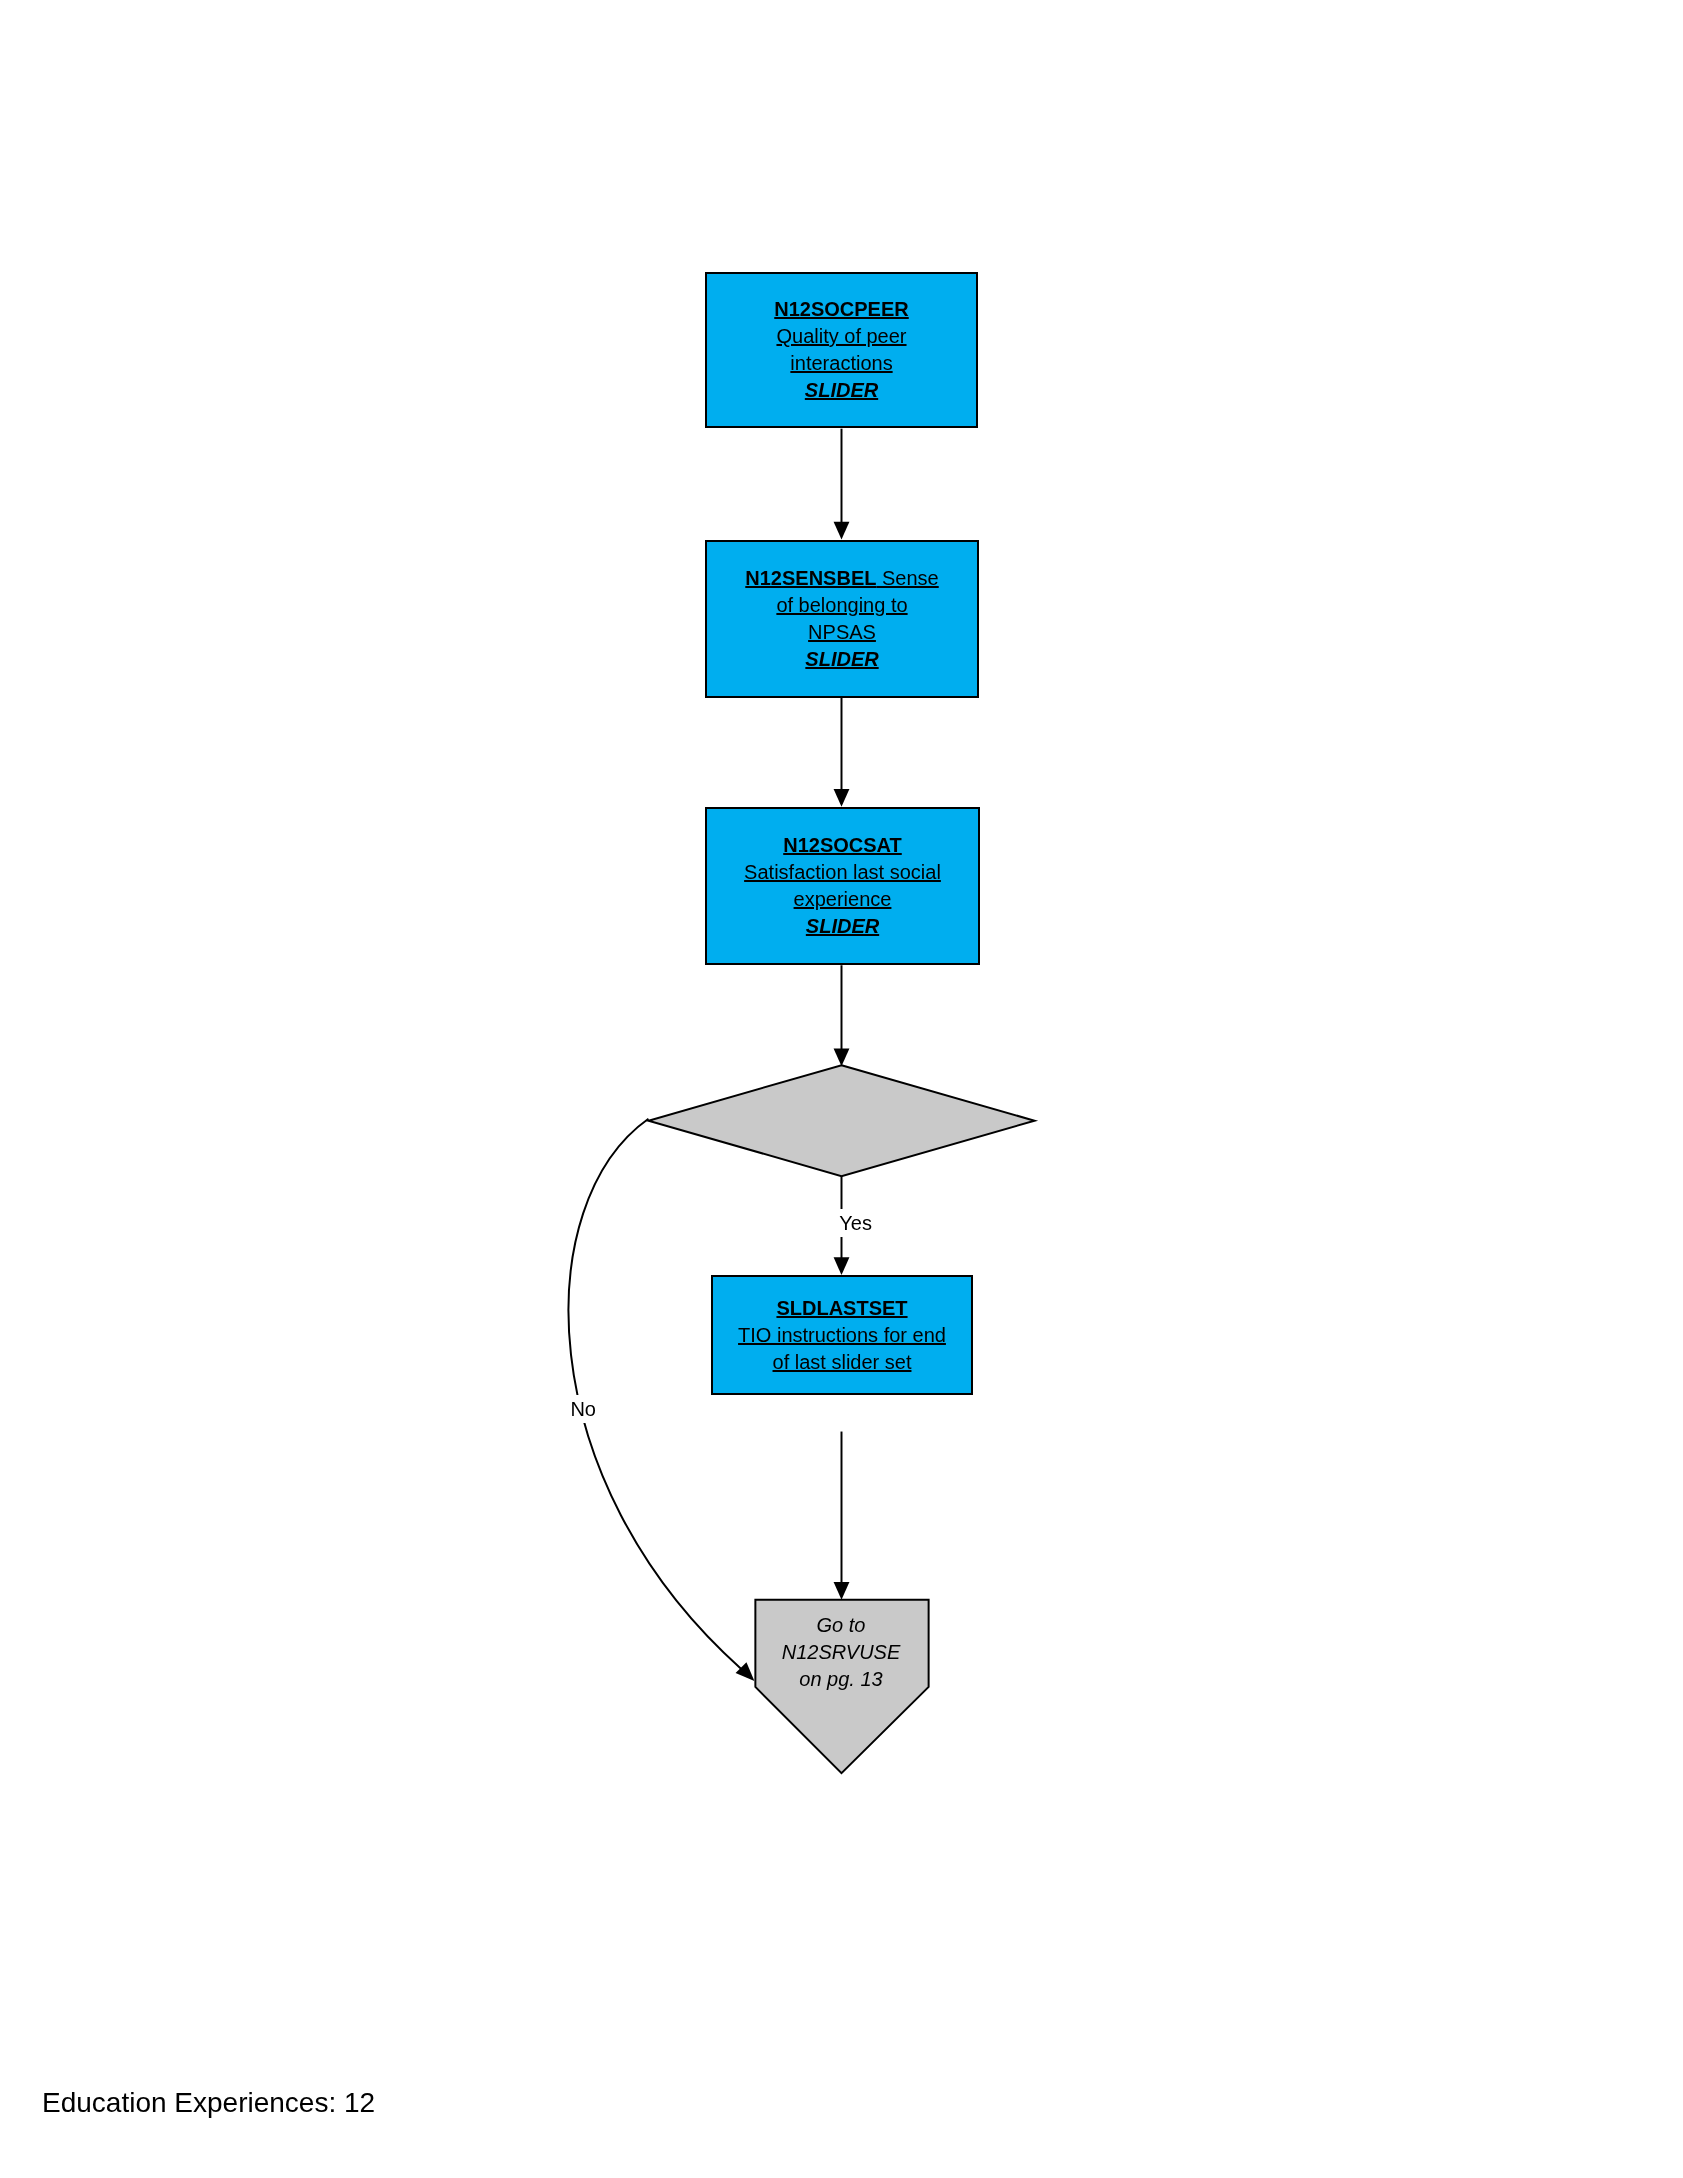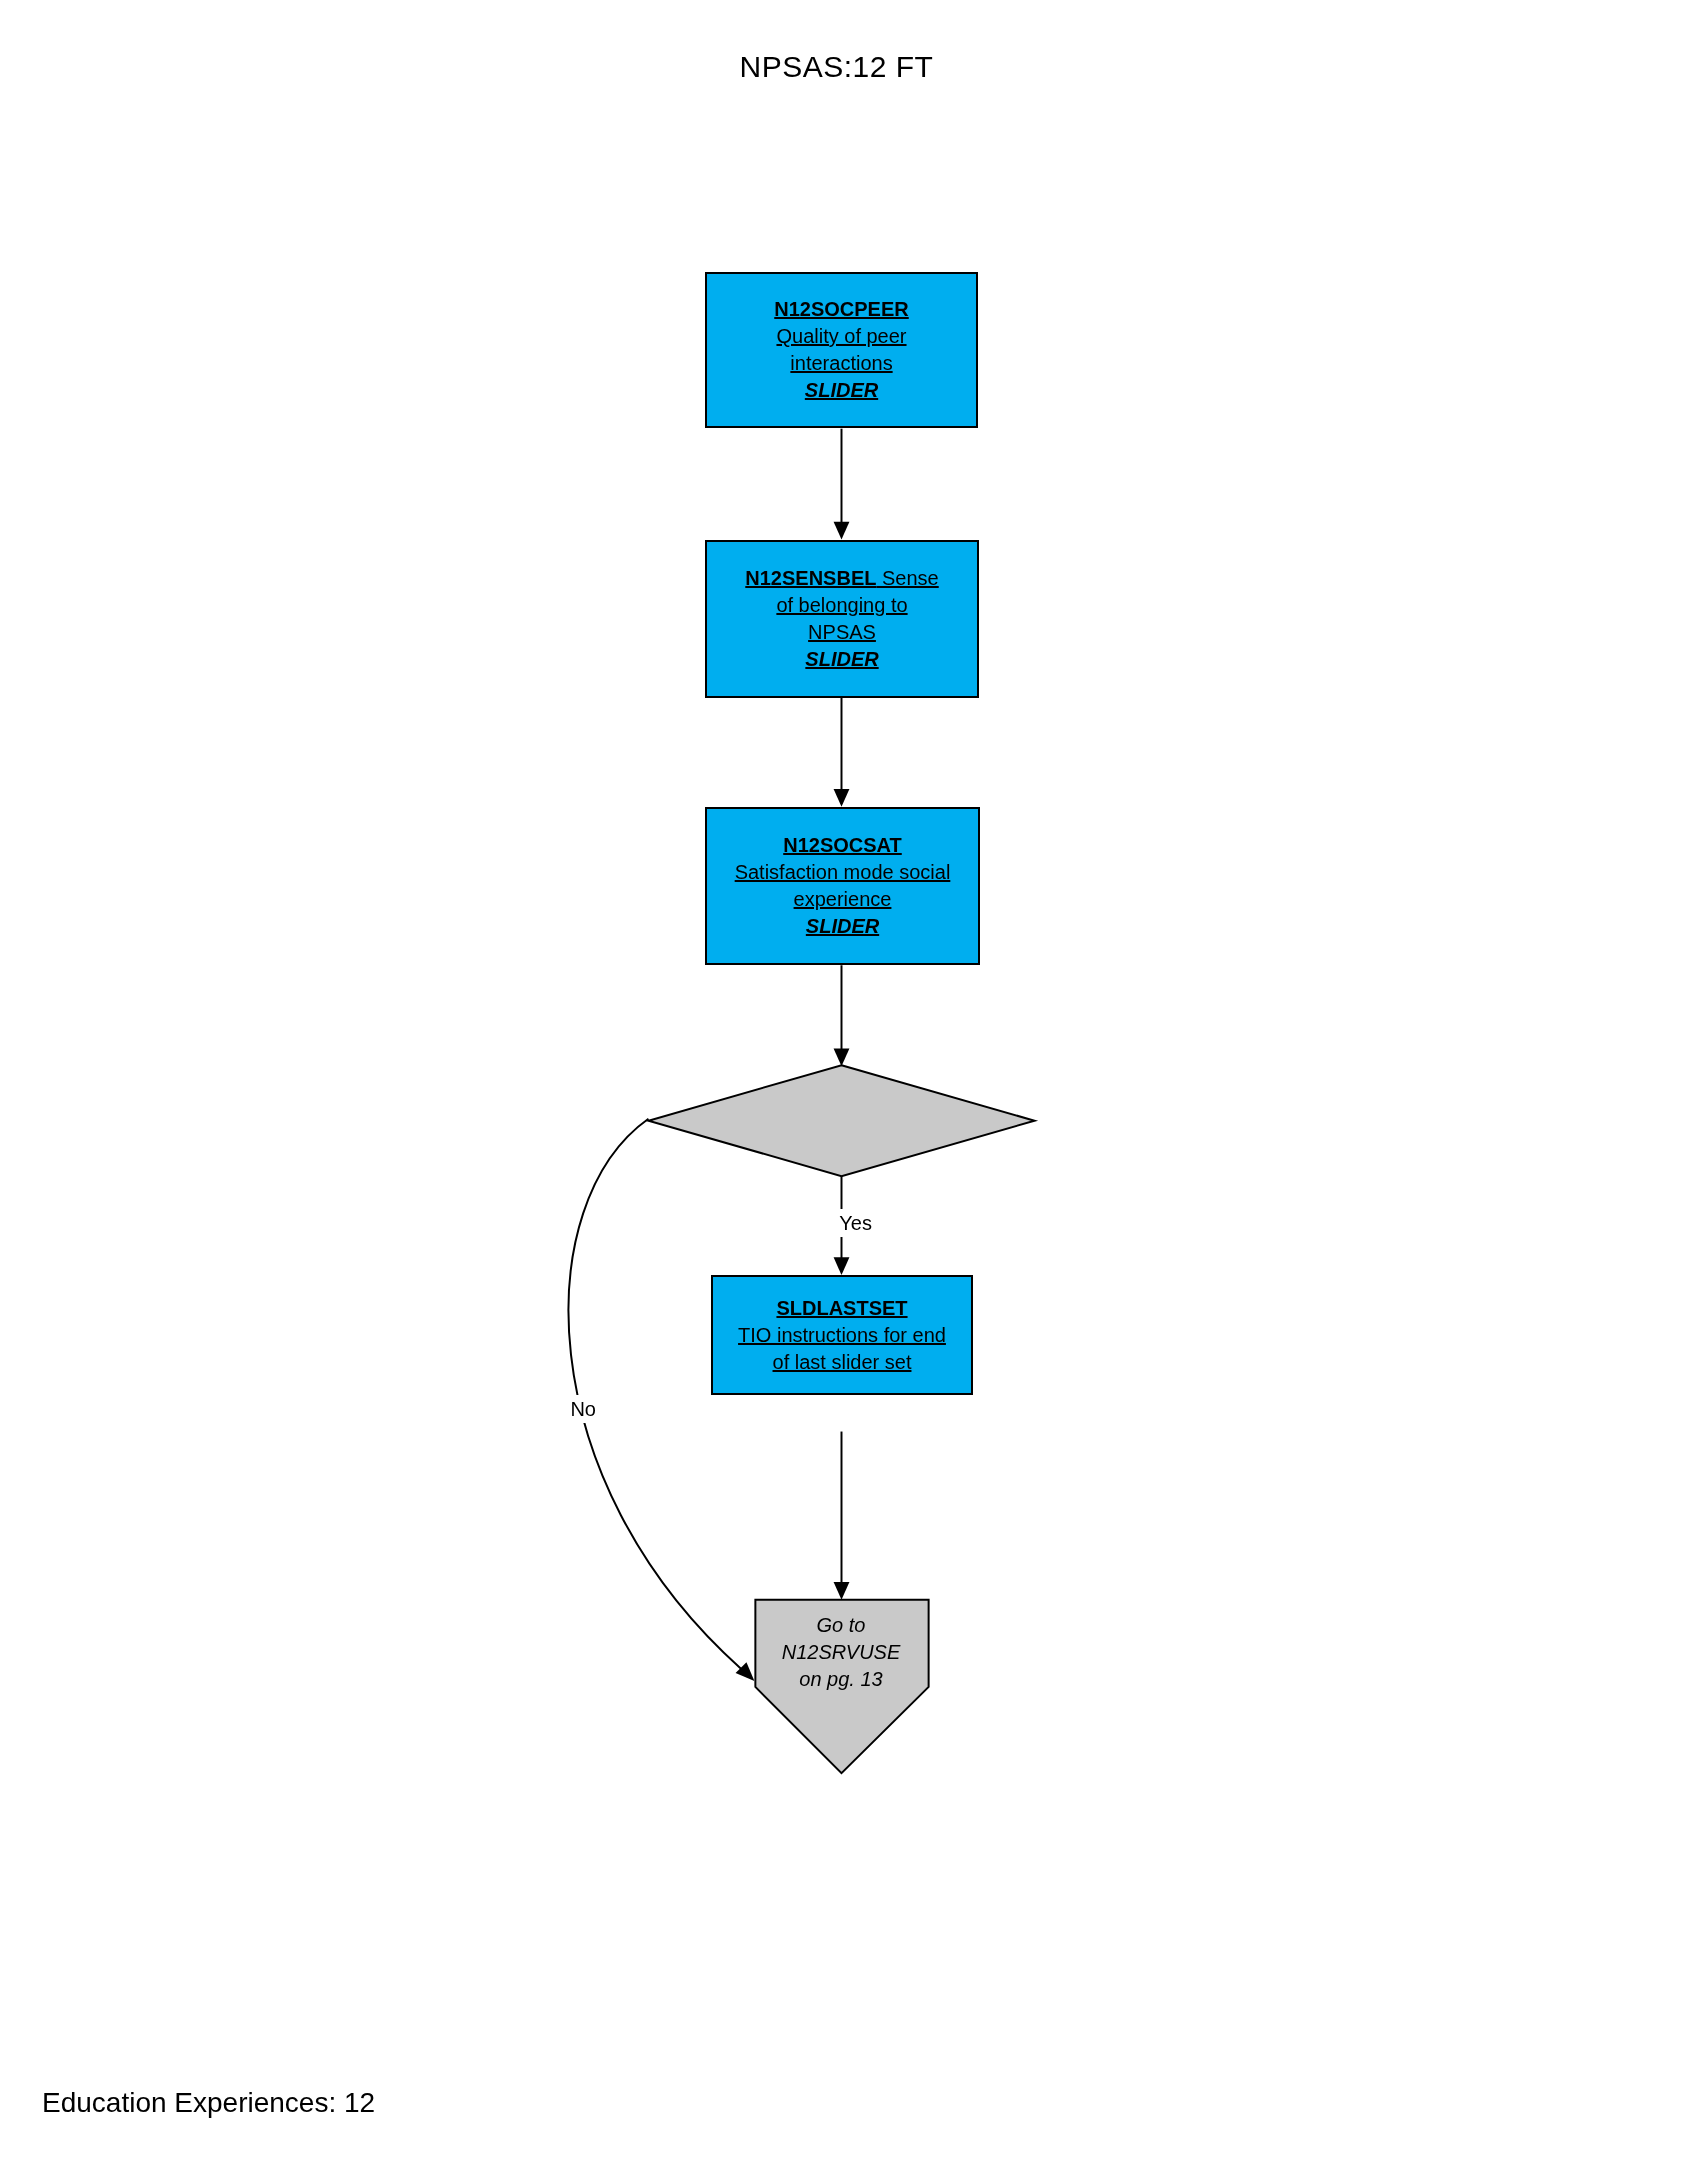--- a/index.html
+++ b/index.html
@@ -69,21 +69,20 @@
     left: 42px;
     top: 2087px;
     font-size: 28px;
   }
 </style>
 </head>
 <body>
 
 <div class="page">
 
-  <div class="page-title">NPSAS:12 FT</div>
 
   <svg class="connector-layer" viewBox="0 0 1700 2200" xmlns="http://www.w3.org/2000/svg">
 
     <line x1="850" y1="433" x2="850" y2="529" stroke="#000" stroke-width="2"></line>
     <polygon points="850,545 842,527 858,527" fill="#000"></polygon>
 
     <line x1="850" y1="705" x2="850" y2="799" stroke="#000" stroke-width="2"></line>
     <polygon points="850,815 842,797 858,797" fill="#000"></polygon>
 
     <line x1="850" y1="975" x2="850" y2="1061" stroke="#000" stroke-width="2"></line>
@@ -112,21 +111,21 @@
 
   <div class="process-box box-n12sensbel">
     <div><span class="bold">N12SENSBEL</span> <span>Sense</span></div>
     <div>of belonging to</div>
     <div>NPSAS</div>
     <div class="slider-tag">SLIDER</div>
   </div>
 
   <div class="process-box box-n12socsat">
     <div class="bold">N12SOCSAT</div>
-    <div>Satisfaction mode social</div>
+    <div>Satisfaction last social</div>
     <div>experience</div>
     <div class="slider-tag">SLIDER</div>
   </div>
 
 
   <div class="edge-label yes-label">Yes</div>
 
   <div class="edge-label no-label">No</div>
 
   <div class="process-box box-sldlastset">

